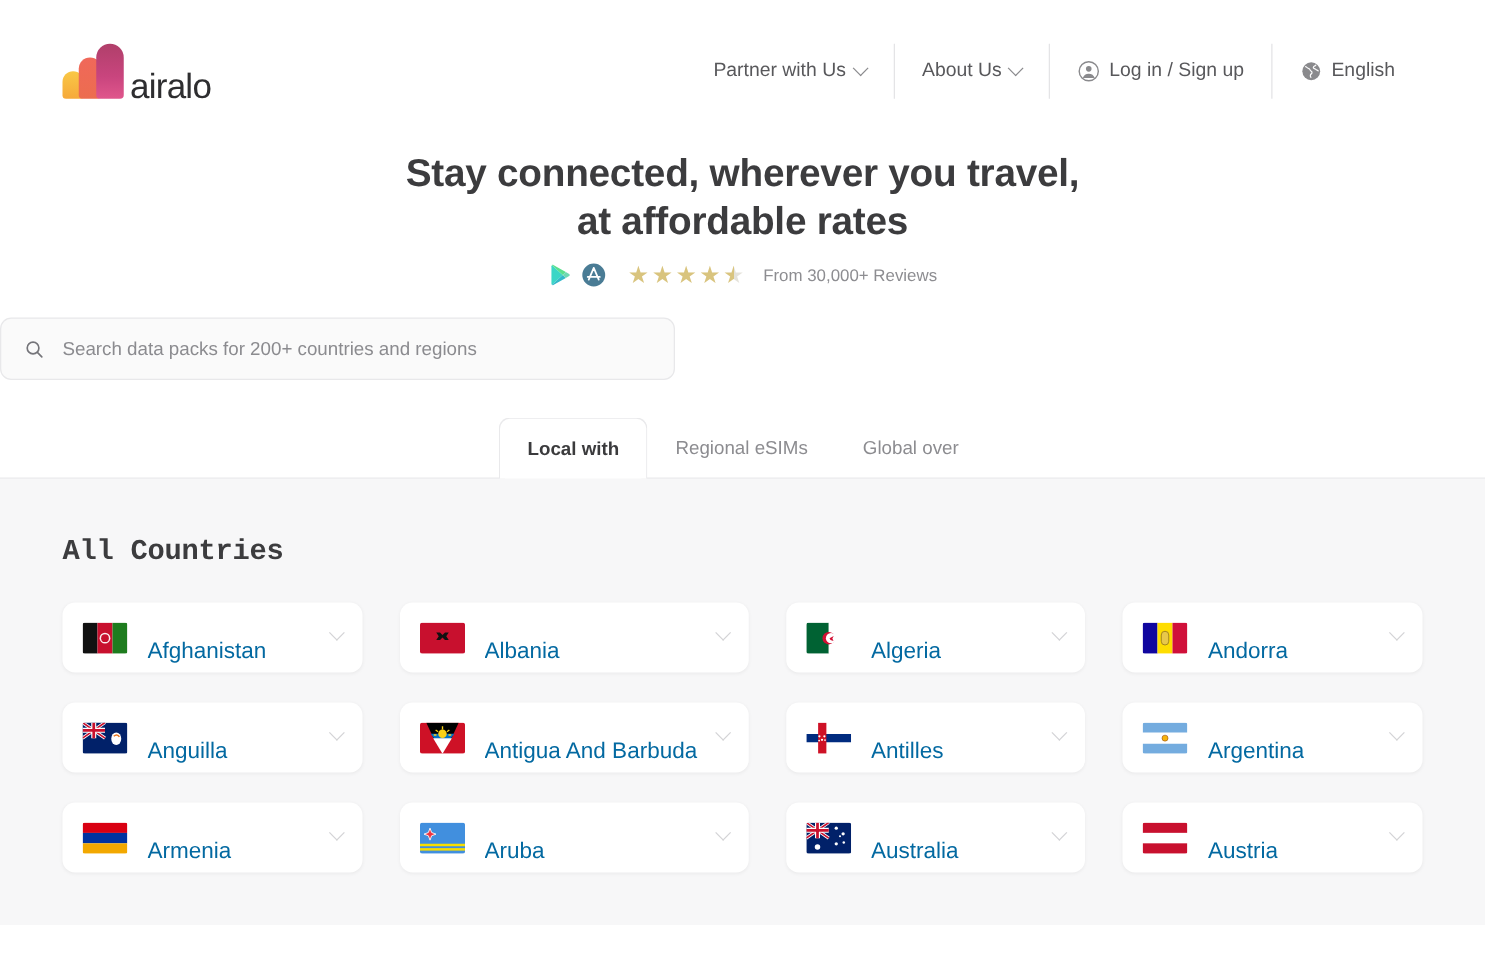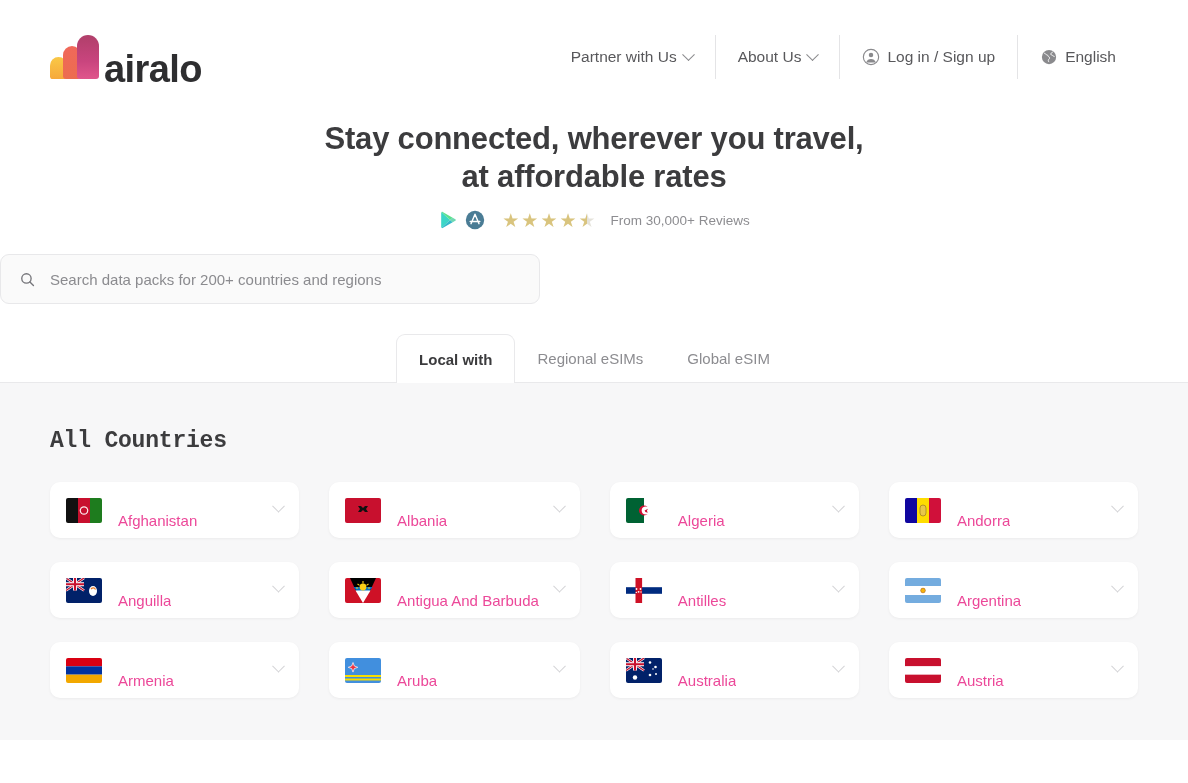--- a/index.html
+++ b/index.html
@@ -24,21 +24,21 @@
   .bar-1 { left: 0;  width: 17px; height: 22px;
            background: linear-gradient(180deg,#F9C846 0%,#F6A93B 100%);
            border-radius: 9px 9px 3px 3px; }
   .bar-2 { left: 13px; width: 18px; height: 33px;
            background: linear-gradient(180deg,#F0685A 0%,#EC6D4F 100%);
            border-radius: 9px 9px 3px 3px; }
   .bar-3 { left: 27px; width: 22px; height: 44px;
            background: linear-gradient(180deg,#B03F6A 0%,#C9457E 60%,#E0568C 100%);
            border-radius: 11px 11px 3px 3px; }
   .logo-text {
-    font-size: 38px; font-weight: bold; letter-spacing: -0.6px;
+    font-size: 28px; font-weight: normal; letter-spacing: -0.6px;
     color: #2e2e30; margin-left: 2px; margin-top: 24px;
   }
 
   .nav { margin-left: auto; display: flex; align-items: center; height: 44px; }
   .nav-item {
     display: flex; align-items: center; gap: 7px;
     font-size: 15.5px; color: #58585b; cursor: pointer;
     padding: 0 22px; height: 44px;
   }
   .nav-sep { width: 1px; height: 44px; background: #e4e4e6; }
@@ -126,21 +126,21 @@
   .card {
     background: #fff; border-radius: 10px;
     height: 56px; display: flex; align-items: center;
     padding: 0 16px; gap: 16px; cursor: pointer;
     box-shadow: 0 1px 3px rgba(0,0,0,0.05);
   }
   .flag {
     width: 36px; height: 25px; flex: 0 0 auto;
     border-radius: 2px; overflow: hidden; position: relative;
   }
-  .cname { font-size: 15px; color: #ec4899; white-space: nowrap; overflow: hidden; margin-top: 20px; }
+  .cname { font-size: 18px; color: #0369a1; white-space: nowrap; overflow: hidden; margin-top: 20px; }
   .card-chev {
     margin-left: auto; width: 9px; height: 9px; flex: 0 0 auto;
     border-right: 1.5px solid #d3d3d6; border-bottom: 1.5px solid #d3d3d6;
     transform: rotate(45deg) translate(-3px,-3px);
   }
 </style>
 </head>
 <body>
 
 <div class="header">
@@ -237,21 +237,21 @@
 </div>
 
 <div class="tabs-bar">
   <div class="tab active">
     <span>Local with</span>
   </div>
   <div class="tab">
     <span>Regional eSIMs</span>
   </div>
   <div class="tab">
-    <span>Global eSIM</span>
+    <span>Global over</span>
   </div>
 </div>
 
 <div class="countries">
   <h2>All Countries</h2>
   <div class="grid" id="country-grid">
       <div class="card">
         <span class="flag"><svg viewBox="0 0 36 25">
             <rect width="12" height="25" fill="#111"></rect>
             <rect x="12" width="12" height="25" fill="#C8102E"></rect>

